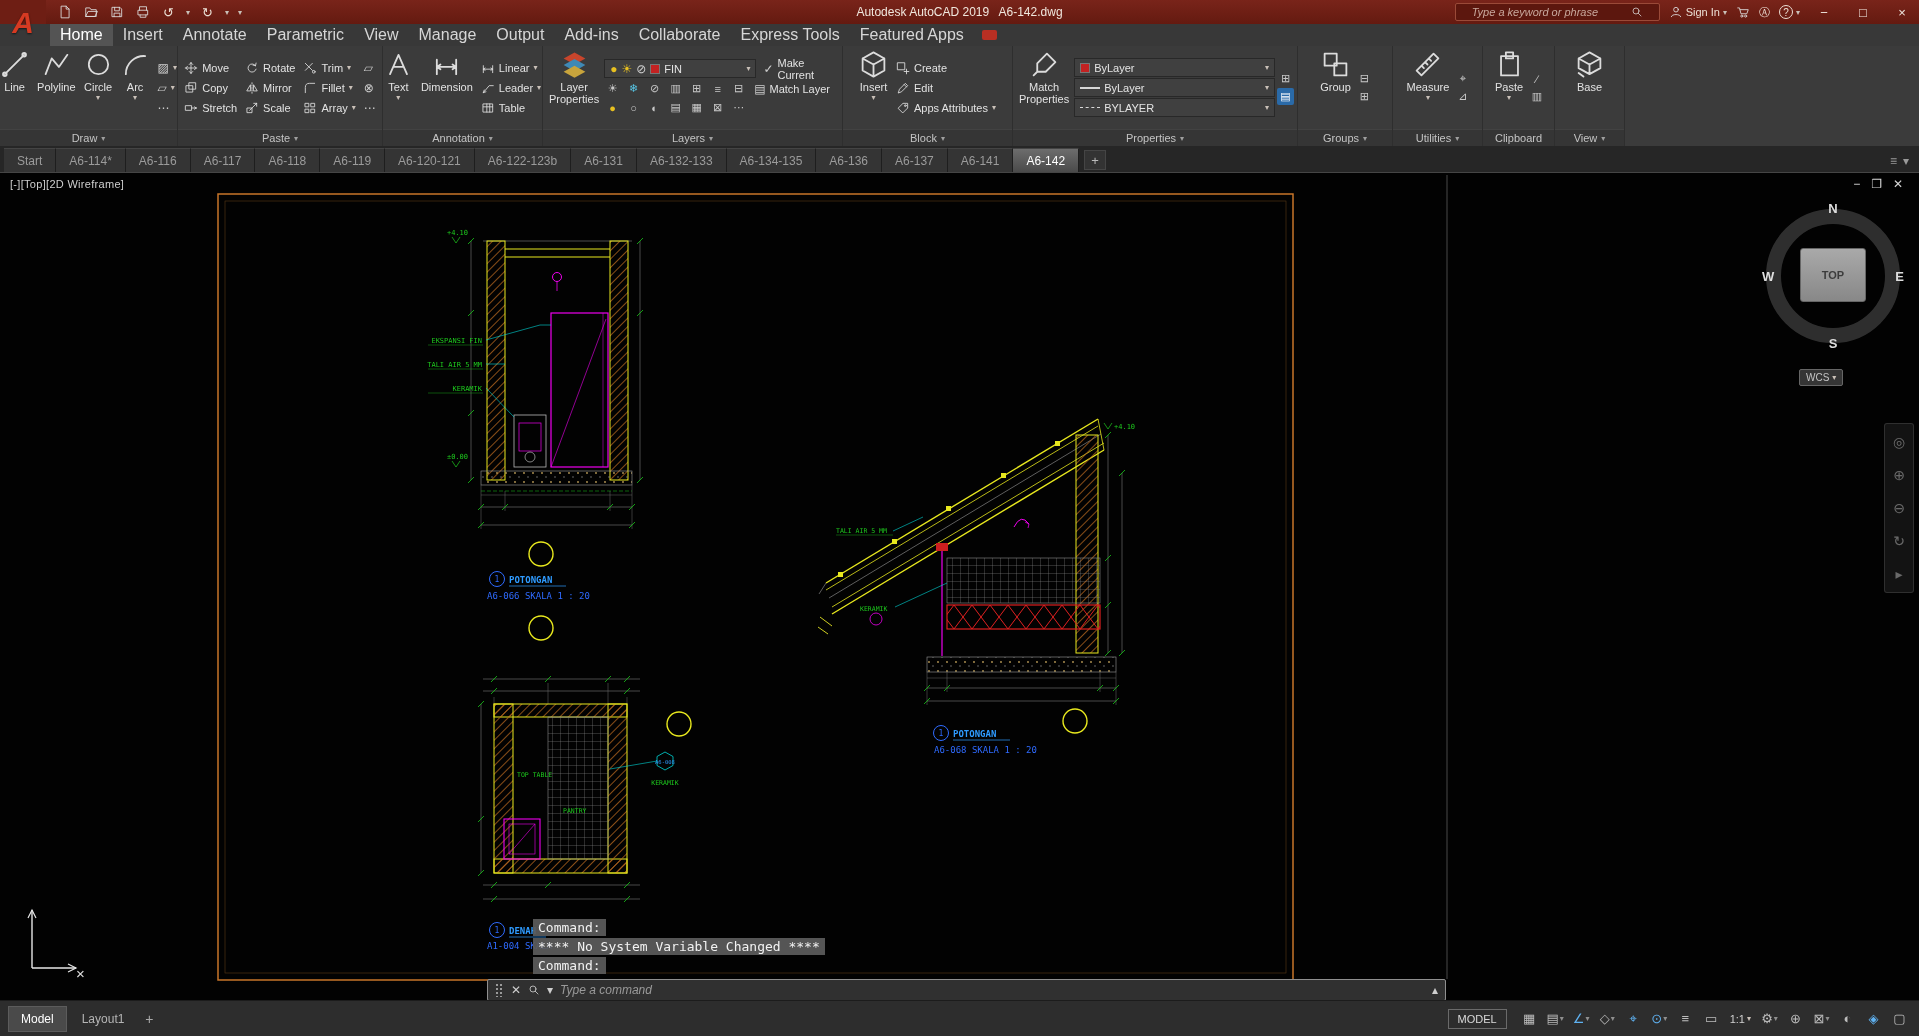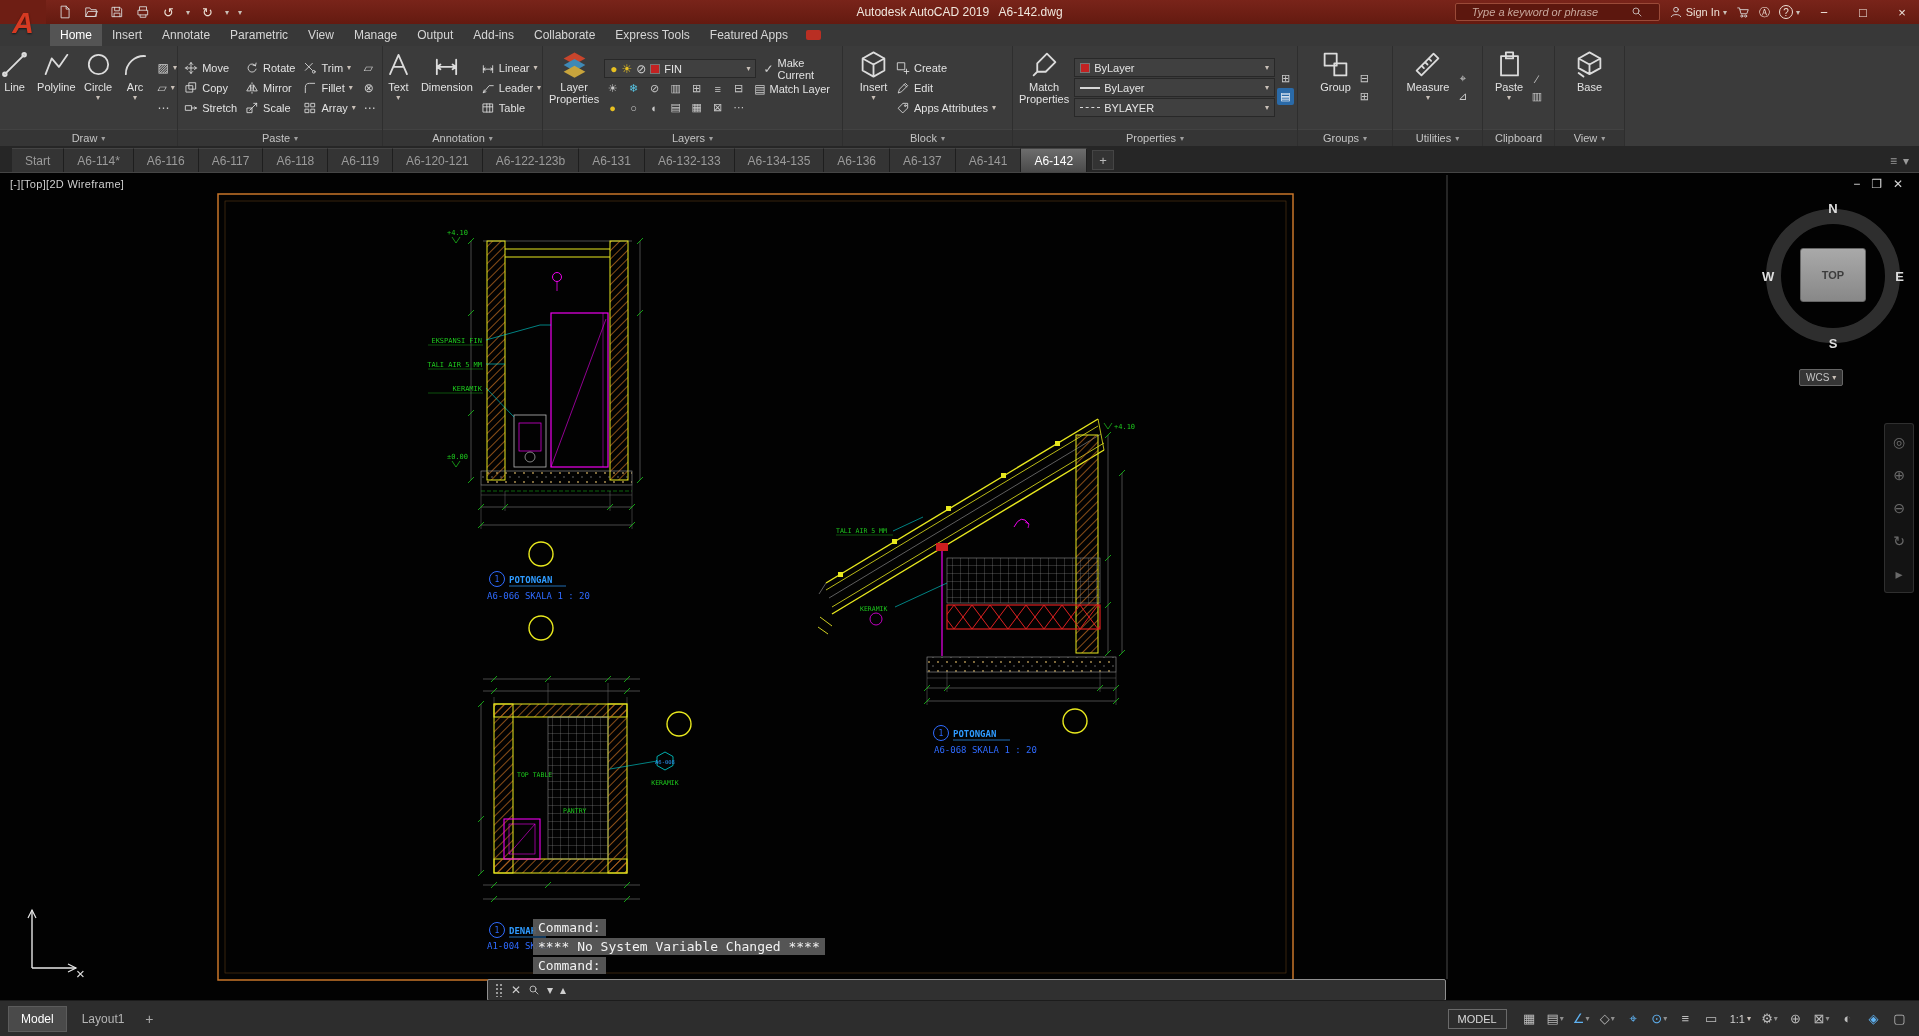--- a/index.html
+++ b/index.html
@@ -16,21 +16,21 @@
 .searchbox{width:205px;height:18px;background:#5c170e;border:1px solid #9a4a38;border-radius:2px;display:flex;align-items:center;padding:0 16px;gap:4px}
 .searchbox input{flex:1;background:transparent;border:none;outline:none;color:#d8c8c0;font-size:11px;font-style:italic;font-family:"Liberation Sans",sans-serif;min-width:0}
 .searchbox input::placeholder{color:#c9a89d;font-style:italic}
 .tb-ic{display:flex;align-items:center;gap:3px;font-size:11px;color:#ecdfd5}
 .tb-ic svg{width:14px;height:14px}
 .helpq{width:14px;height:14px;border:1px solid #ecdfd5;border-radius:50%;font-size:10px;display:flex;align-items:center;justify-content:center}
 .winbtn{width:30px;height:24px;display:flex;align-items:center;justify-content:center;color:#f0e8e0;font-size:13px}
 .cr{font-size:8px;color:#c9c0b8}
 
 .menubar{position:absolute;left:0;top:24px;width:100%;height:22px;background:#383838;display:flex;align-items:stretch;padding-left:50px;z-index:40}
-.mtab{display:flex;align-items:center;padding:8px 10px;font-size:12px;color:#d6d6d6}
+.mtab{display:flex;align-items:center;padding:8px 10px;font-size:16px;color:#d6d6d6}
 .mtab.active{background:#545454;color:#fff}
 .redbadge{width:15px;height:10px;background:#b92f23;border-radius:2px;align-self:center;margin-left:8px}
 
 .ribbon{position:absolute;left:0;top:46px;width:100%;height:100px;background:#3b3b3b;display:flex;z-index:30}
 .rpanel{height:100%;display:flex;flex-direction:column;border-right:1px solid #2e2e2e;flex:none}
 .rbody{flex:1;display:flex;align-items:stretch;justify-content:center;padding:2px 3px;gap:2px}
 .rtitle{height:17px;display:flex;align-items:center;justify-content:center;gap:4px;font-size:11px;color:#c4c4c4;background:#353535;border-top:1px solid #424242}
 .rtitle .cr{color:#9f9f9f}
 .bb{display:flex;flex-direction:column;align-items:center;justify-content:flex-start;padding:2px 3px}
 .bb svg{width:29px;height:29px;flex:none}
@@ -42,21 +42,21 @@
 .gi.yel{color:#e8c020}
 .dd{display:flex;align-items:center;gap:4px;background:#404040;border:1px solid #282828;height:19px;padding:0 5px;font-size:11px;color:#e4e4e4}
 .sw{width:10px;height:10px;background:#c32222;border:1px solid #777;flex:none}
 .lwsample{width:20px;height:2px;background:#d8d8d8;flex:none}
 .ltsample{width:20px;height:0;border-top:1px dashed #d8d8d8;flex:none}
 .flex1{flex:1}
 .ticn{width:17px;height:17px;display:flex;align-items:center;justify-content:center;font-size:11px;color:#c8c8c8}
 .ticn.on{background:#2a6aa8;color:#fff;border-radius:2px}
 svg.ic{stroke:#dcdcdc;fill:none;stroke-width:1.5;stroke-linecap:round;stroke-linejoin:round}
 
-.filetabs{position:absolute;left:0;top:146px;width:100%;height:26px;background:#262626;display:flex;align-items:flex-end;padding-left:12px;z-index:20}
+.filetabs{position:absolute;left:0;top:146px;width:100%;height:26px;background:#262626;display:flex;align-items:flex-end;padding-left:4px;z-index:20}
 .ftab{height:24px;display:flex;align-items:center;padding:0 13px;font-size:12px;color:#9b9b9b;background:#343434;border-right:1px solid #1e1e1e;border-top:1px solid #444;white-space:nowrap}
 .ftab.active{background:linear-gradient(#6d6d6d,#4a4a4a);color:#fff}
 .ftplus{width:22px;height:20px;margin:0 0 2px 5px;display:flex;align-items:center;justify-content:center;color:#bbb;background:#333;border:1px solid #454545;font-size:13px}
 .ftend{margin-left:auto;display:flex;gap:6px;padding:0 10px 4px 0;color:#9a9a9a;font-size:12px}
 
 .canvas{position:absolute;left:0;top:172px;width:1919px;height:828px;background:#020202;border-top:1px solid #454545}
 .vplabel{position:absolute;left:10px;top:5px;font-size:11px;color:#cfcfcf;z-index:5;letter-spacing:.3px}
 .wctl{position:absolute;right:16px;top:4px;display:flex;gap:11px;color:#d6d6d6;font-size:12px;z-index:5}
 .viewcube{position:absolute;left:1758px;top:28px;width:150px;height:150px;z-index:4}
 .vc-ring{position:absolute;left:8px;top:8px;width:134px;height:134px;border-radius:50%;border:15px solid rgba(84,84,84,.55)}
@@ -891,20 +891,21 @@
 
     <div class="cmdbar">
       <span class="grip"></span>
       <span class="cmdic">✕</span>
       <span class="cmdic">
           <svg class="ic" viewBox="0 0 24 24">
             <use href="#i-mag"></use>
           </svg>
         </span>
       <span class="cmdic cr">▾</span>
+      <input placeholder="Type a command" style="">
       <span class="cmdic">▴</span>
     </div>
 
     <svg class="ucs" width="80" height="75" viewBox="0 0 80 75">
       <path d="M14 4 V62 M14 62 H58" stroke="#e6e6e6" stroke-width="1.4" fill="none"></path>
       <path d="M10 12 L14 4 L18 12" stroke="#e6e6e6" stroke-width="1.2" fill="none"></path>
       <path d="M50 58 L58 62 L50 66" stroke="#e6e6e6" stroke-width="1.2" fill="none"></path>
     </svg>
     <span class="ucsx">×</span>
 

